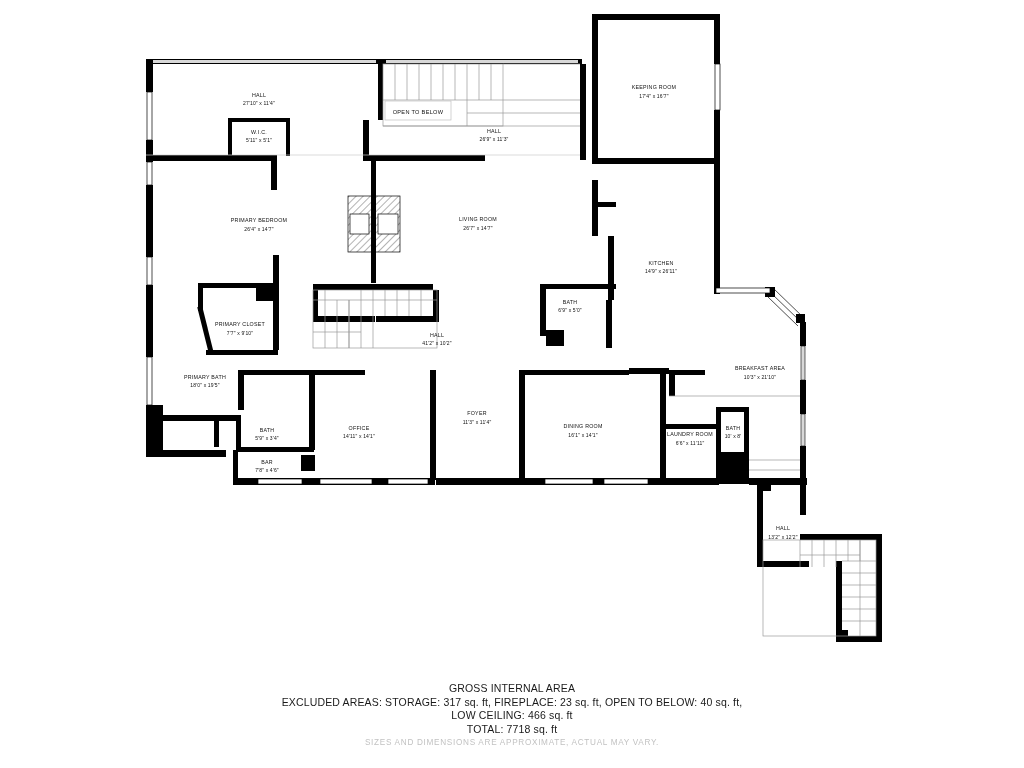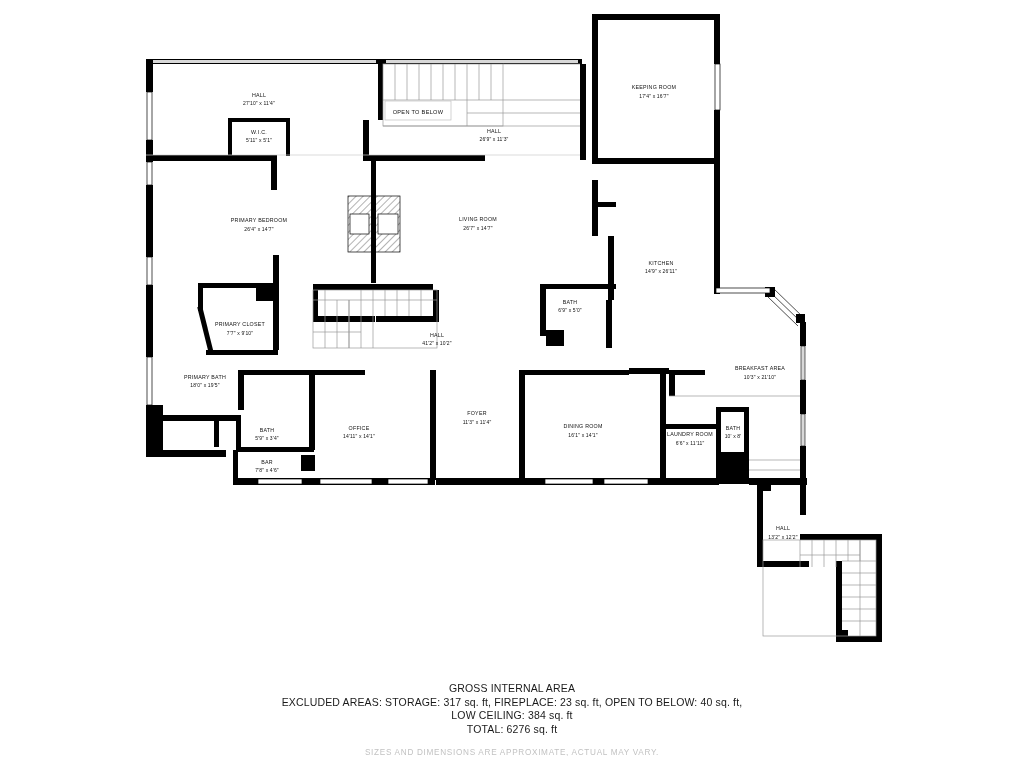--- a/index.html
+++ b/index.html
@@ -35,21 +35,21 @@
     line-height: 13.5px;
     color: #1a1a1a;
     letter-spacing: 0.15px;
     white-space: nowrap;
   }
   .footer .disclaimer {
     font-size: 8.2px;
     line-height: 13px;
     color: #c2c2c2;
     letter-spacing: 0.7px;
-    margin-top: 10px;
+    margin-top: 0;
     white-space: nowrap;
   }
   .rlabel {
     font-size: 5.3px;
     fill: #111111;
     font-family: "Liberation Sans", sans-serif;
     letter-spacing: 0.25px;
     text-anchor: middle;
   }
   .rdim {
@@ -343,18 +343,18 @@
     <g>
       <rect x="385" y="101" width="66" height="19" fill="#ffffff" stroke="#bfbfbf" stroke-width="0.7"></rect>
       <text class="otb" x="418" y="114">OPEN TO BELOW</text>
     </g>
 
   </svg>
 
   <div class="footer">
     <div class="line">GROSS INTERNAL AREA</div>
     <div class="line">EXCLUDED AREAS: STORAGE: 317 sq. ft, FIREPLACE: 23 sq. ft, OPEN TO BELOW: 40 sq. ft,</div>
-    <div class="line">LOW CEILING: 384 sq. ft</div>
-    <div class="line">TOTAL: 6276 sq. ft</div>
+    <div class="line">LOW CEILING: 466 sq. ft</div>
+    <div class="line">TOTAL: 7718 sq. ft</div>
     <div class="disclaimer">SIZES AND DIMENSIONS ARE APPROXIMATE, ACTUAL MAY VARY.</div>
   </div>
 
 </div>
 
 </body></html>

